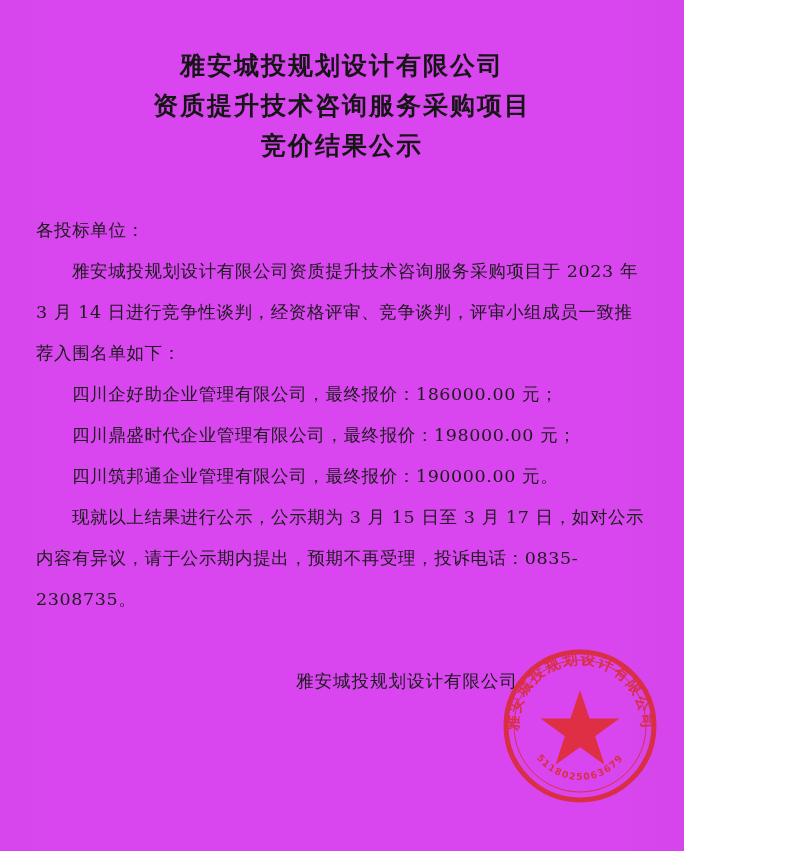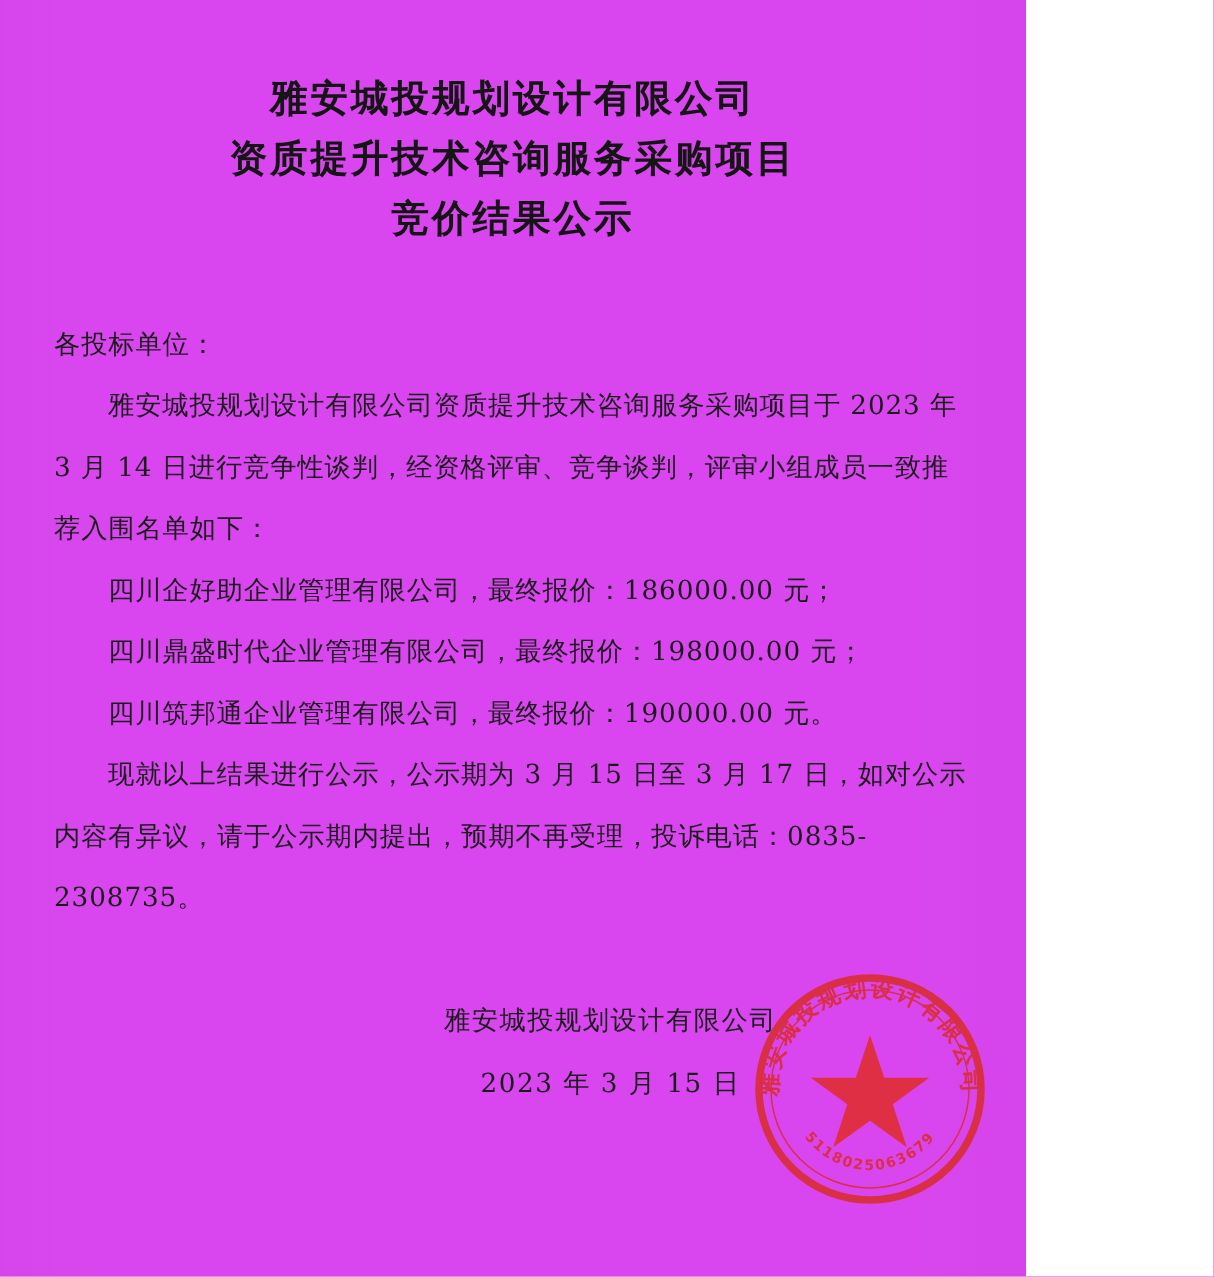--- a/index.html
+++ b/index.html
@@ -118,21 +118,20 @@
     <div class="para">各投标单位：</div>
     <div class="para indent">雅安城投规划设计有限公司资质提升技术咨询服务采购项目于 2023 年 3 月 14 日进行竞争性谈判，经资格评审、竞争谈判，评审小组成员一致推荐入围名单如下：</div>
     <div class="para indent">四川企好助企业管理有限公司，最终报价：186000.00 元；</div>
     <div class="para indent">四川鼎盛时代企业管理有限公司，最终报价：198000.00 元；</div>
     <div class="para indent">四川筑邦通企业管理有限公司，最终报价：190000.00 元。</div>
     <div class="para indent">现就以上结果进行公示，公示期为 3 月 15 日至 3 月 17 日，如对公示内容有异议，请于公示期内提出，预期不再受理，投诉电话：0835-2308735。</div>
   </div>
 
   <div class="sign-block">
     <div class="sign-line">雅安城投规划设计有限公司</div>
-    <div class="sign-line">2023 年 3 月 15 日</div>
   </div>
 
   <div class="seal">
     <svg viewBox="0 0 176 176" xmlns="http://www.w3.org/2000/svg">
       <defs>
         <path id="arcPath" d="M 26,88 A 62,62 0 0 1 150,88"></path>
         <path id="arcPathBottom" d="M 34,88 A 54,54 0 0 0 142,88"></path>
       </defs>
       <circle cx="88" cy="88" r="74" fill="none" stroke="#d92b20" stroke-width="5"></circle>
       <circle cx="88" cy="88" r="66" fill="none" stroke="#d92b20" stroke-width="1"></circle>

